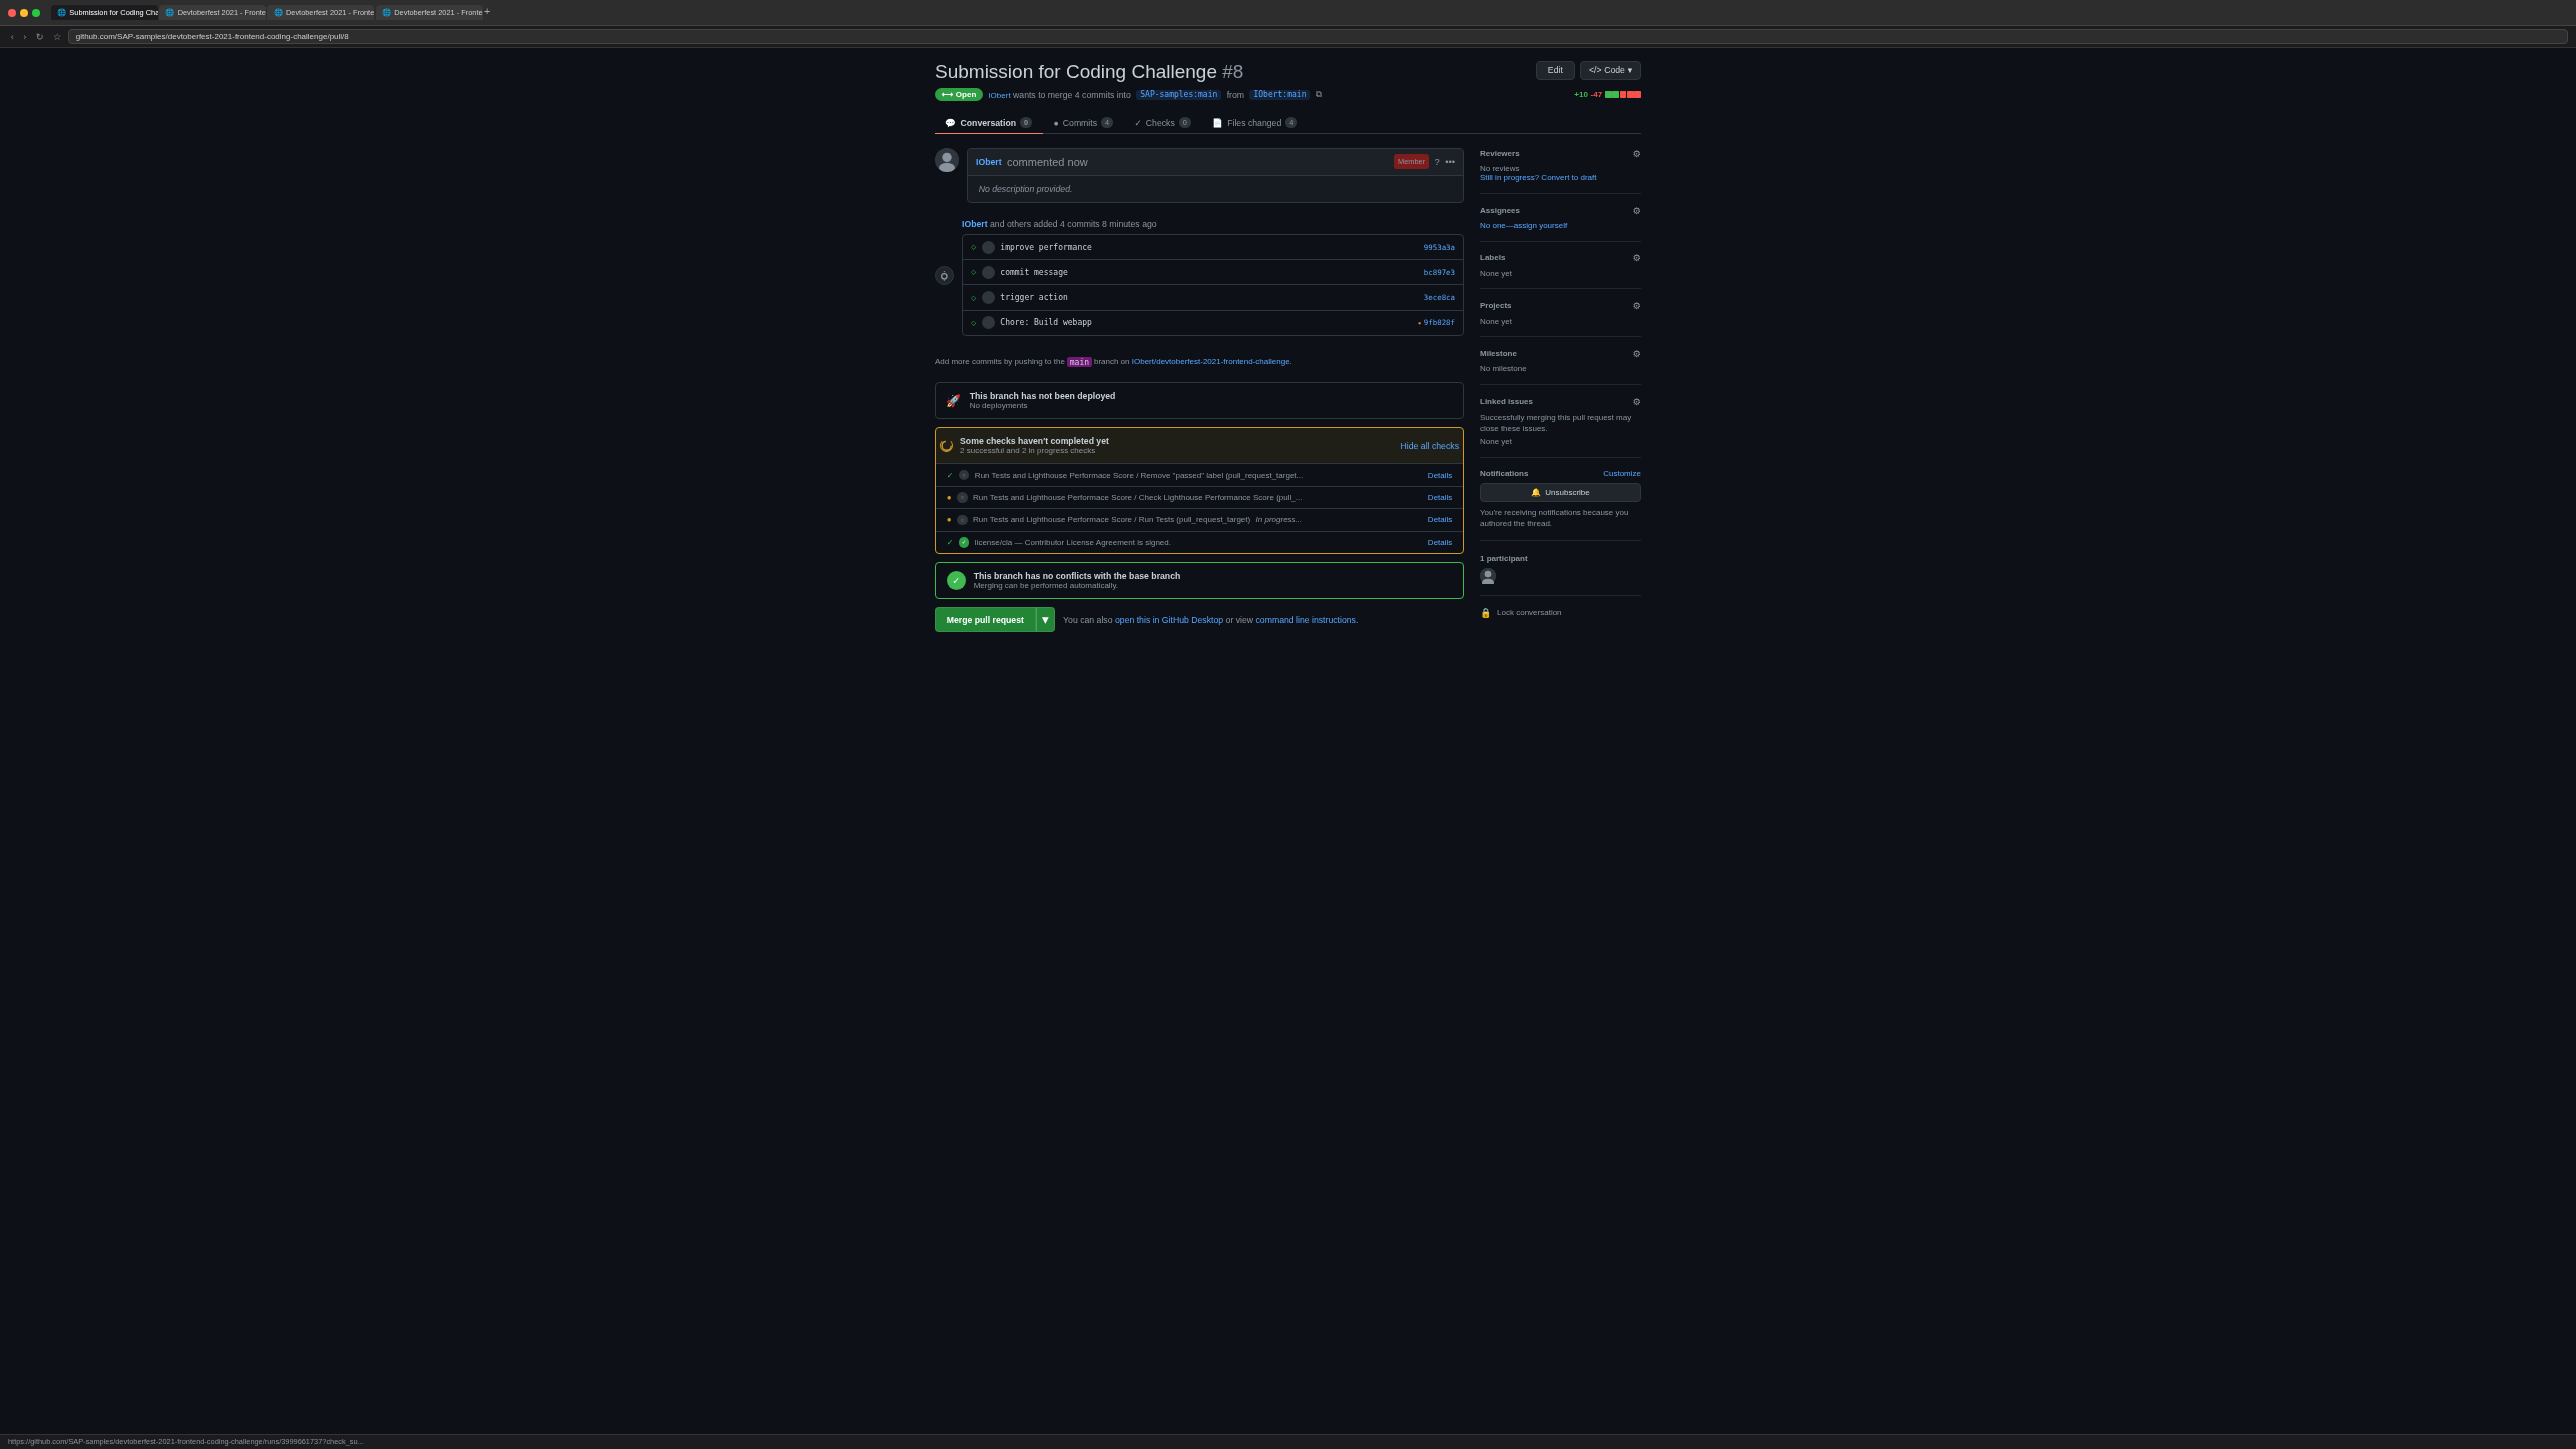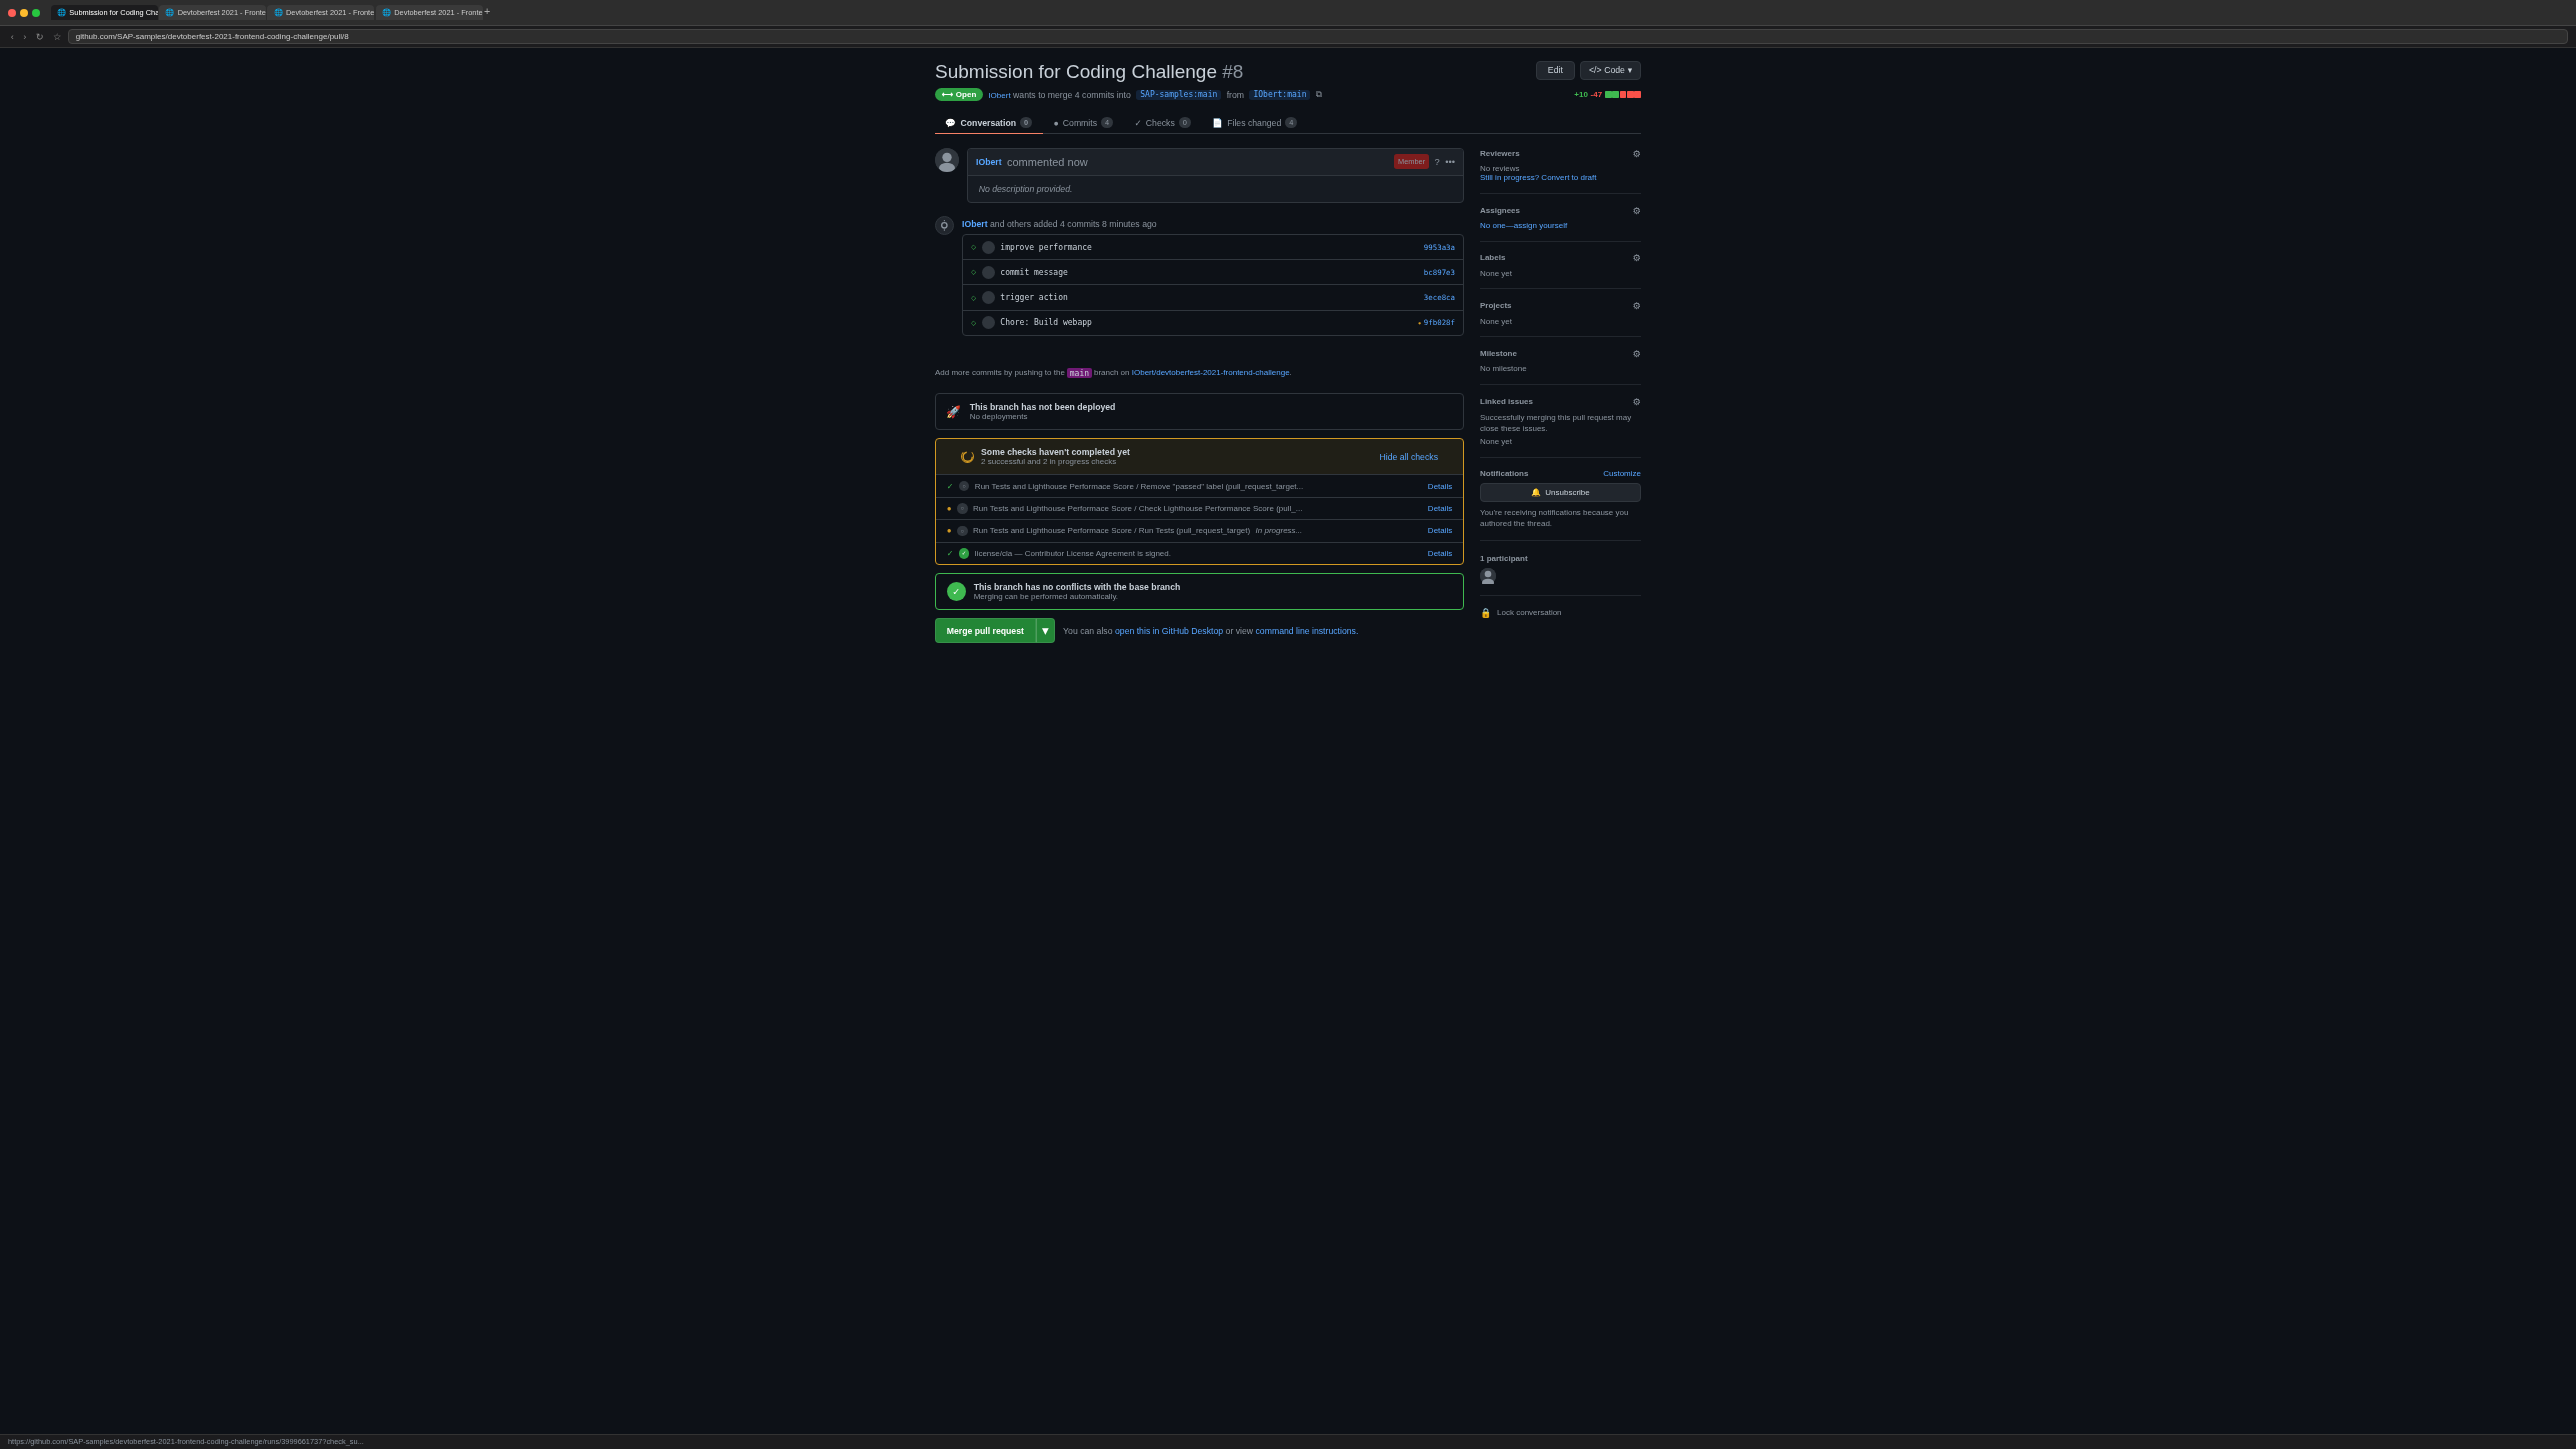--- a/index.html
+++ b/index.html
@@ -149,21 +149,21 @@
       background: #7f1d1d; color: #8b949e;
       padding: 3px 4px; border-radius: 2.7px; font-size: 7.4px;
     }
     .comment-header-actions { display: flex; gap: 5.4px; align-items: center; }
     .comment-body {
       padding: 8px 10.7px; color: #8b949e; font-style: italic; font-size: 8.7px;
     }
 
     
     .timeline-item {
-      display: flex; gap: 8px; margin-bottom: 27px;
+      display: flex; gap: 8px; margin-bottom: 16px; align-items: center;
     }
     .timeline-icon {
       width: 19px; height: 19px; border-radius: 50%;
       background: #21262d; border: 1.3px solid #30363d;
       display: flex; align-items: center; justify-content: center;
       flex-shrink: 0; color: #8b949e; font-size: 8px;
     }
     .timeline-content { flex: 1; padding-top: 2.7px; }
     .timeline-header { color: #c9d1d9; font-size: 8.7px; margin-bottom: 5.4px; }
     .timeline-author { color: #58a6ff; font-weight: 600; }
@@ -211,21 +211,21 @@
     .status-icon { font-size: 12px; }
     .status-title { color: #c9d1d9; font-weight: 600; }
     .status-sub { color: #8b949e; font-size: 8px; }
 
     
     .checks-box {
       border: 0.7px solid #d29922; border-radius: 4px;
       margin-bottom: 8px; overflow: hidden;
     }
     .checks-header {
-      padding: 8px 25px; display: flex;
+      padding: 8px 4px; display: flex;
       align-items: center; justify-content: space-between;
       background: rgba(210,153,34,0.1);
     }
     .checks-header-left { display: flex; align-items: center; gap: 6.7px; }
     .checks-spinner {
       width: 13.4px; height: 13.4px; border-radius: 50%;
       border: 1.3px solid #d29922; border-top-color: transparent;
       display: flex; align-items: center; justify-content: center;
       animation: spin 1s linear infinite;
       font-size: 8px; color: #d29922;

